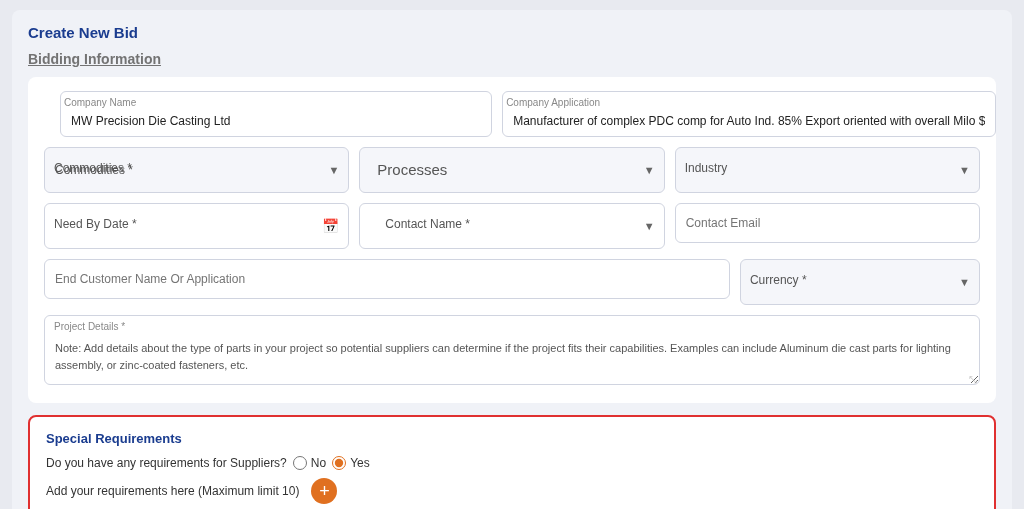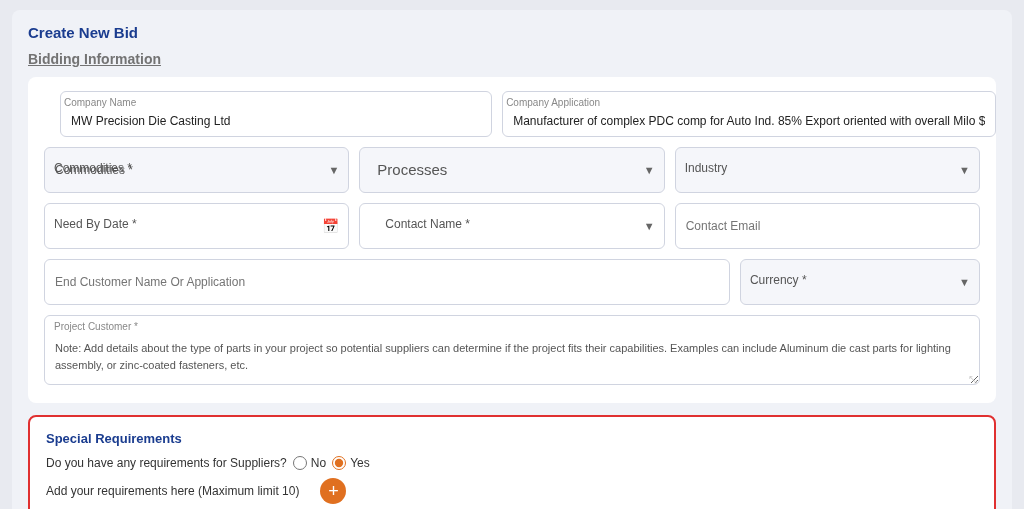--- a/index.html
+++ b/index.html
@@ -100,21 +100,21 @@
     }
     .input-no-label {
       border: 1px solid #d0d4e0;
       border-radius: 6px;
       padding: 6px 10px;
       font-size: 12px;
       color: #aaa;
       background: #fff;
       outline: none;
       width: 100%;
-      height: 46px;
+      height: 40px;
     }
     .date-wrapper {
       position: relative;
       flex: 1;
     }
     .date-wrapper .form-select {
       padding-left: 10px;
     }
     .calendar-icon {
       position: absolute;
@@ -179,21 +179,21 @@
       gap: 4px;
       cursor: pointer;
     }
     .radio-row input[type="radio"] {
       accent-color: #e07020;
       cursor: pointer;
     }
     .add-req-row {
       display: flex;
       align-items: center;
-      gap: 21px;
+      gap: 12px;
       font-size: 12px;
       color: #333;
     }
     .add-btn {
       width: 26px;
       height: 26px;
       background: #e07020;
       border-radius: 50%;
       border: none;
       color: #fff;
@@ -283,21 +283,21 @@
         <select class="form-select">
           <option></option>
         </select>
         <span class="select-arrow">▼</span>
         <span style="position:absolute;top:14px;left:10px;font-size:12px;color:#555;pointer-events:none;">Currency *</span>
       </div>
     </div>
 
     <div class="form-row" style="margin-bottom:0">
       <div style="flex:1;position:relative;">
-        <span class="textarea-label">Project Customer *</span>
+        <span class="textarea-label">Project Details *</span>
         <textarea class="form-textarea" style="">Note: Add details about the type of parts in your project so potential suppliers can determine if the project fits their capabilities. Examples can include Aluminum die cast parts for lighting assembly, or zinc-coated fasteners, etc.</textarea>
         <span class="textarea-resize-handle">⤡</span>
       </div>
     </div>
 
   </div>
 
   <div class="special-req-card">
     <div class="special-req-title">Special Requirements</div>
     <div class="radio-row">

